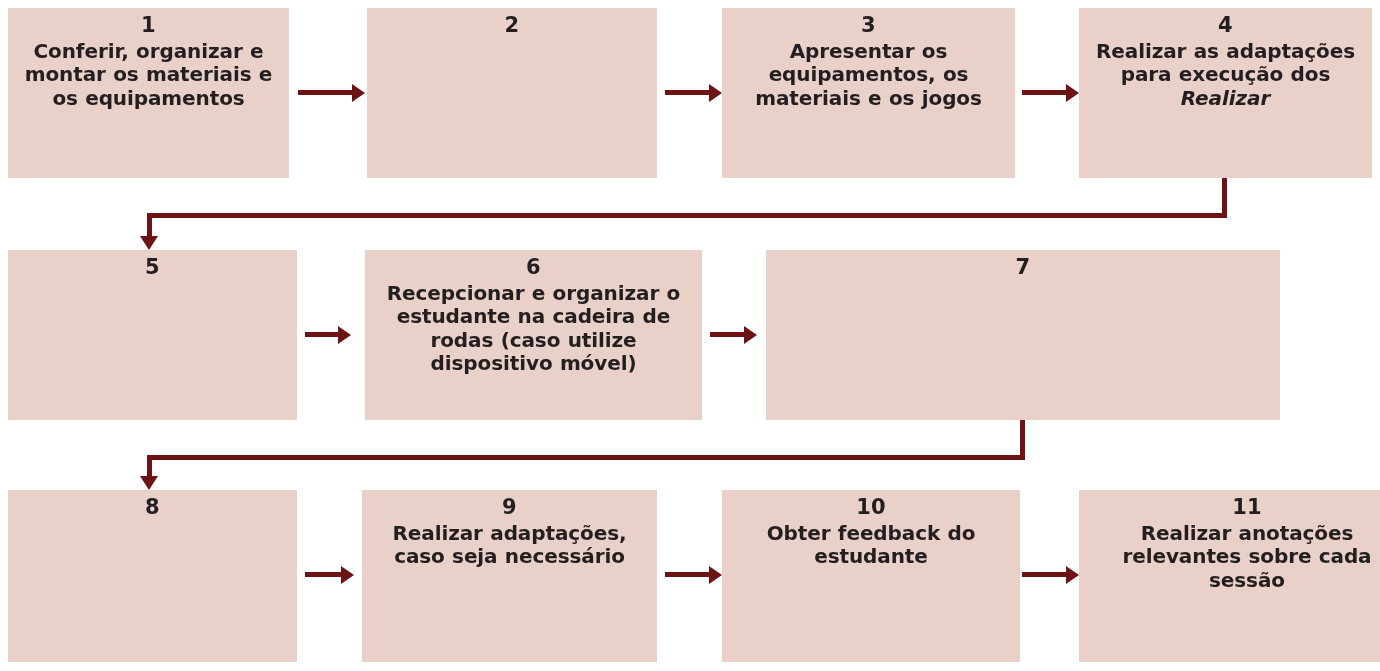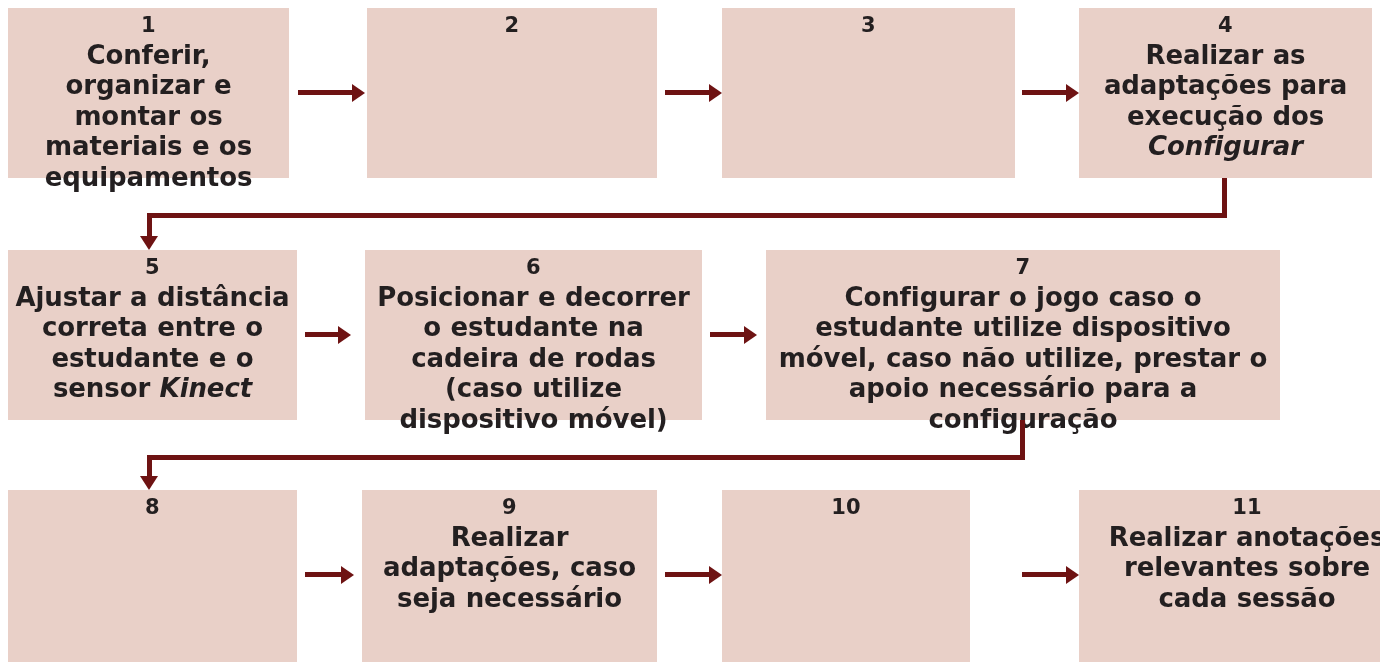--- a/index.html
+++ b/index.html
@@ -30,21 +30,21 @@
   }
   .node-num {
     font-weight: bold;
     font-size: 21px;
     line-height: 1.28;
     letter-spacing: 0.2px;
     margin-bottom: 1px;
   }
   .node-label {
     font-weight: bold;
-    font-size: 26px;
+    font-size: 20px;
     line-height: 1.17;
     letter-spacing: -0.1px;
     word-spacing: 0.5px;
   }
   .node-label .em {
     font-style: italic;
   }
   
   .conn-h {
     position: absolute;
@@ -82,53 +82,53 @@
     <div class="node-num">1</div>
     <div class="node-label"><span>Conferir, organizar e montar os materiais e os equipamentos</span><span class="em"></span></div>
   </div>
 
   <div class="node" style="left:367px; top:8px; width:290px; height:170px;">
     <div class="node-num">2</div>
   </div>
 
   <div class="node" style="left:722px; top:8px; width:293px; height:170px;">
     <div class="node-num">3</div>
+    <div class="node-label"><span>Apresentar os equipamentos, os materiais e os jogos</span><span class="em"></span></div>
   </div>
 
   <div class="node" style="left:1079px; top:8px; width:293px; height:170px;">
     <div class="node-num">4</div>
-    <div class="node-label"><span>Realizar as adaptações para execução dos </span><span class="em">Configurar</span></div>
+    <div class="node-label"><span>Realizar as adaptações para execução dos </span><span class="em">Realizar</span></div>
   </div>
 
   <div class="node" style="left:8px; top:250px; width:289px; height:170px;">
     <div class="node-num">5</div>
-    <div class="node-label"><span>Ajustar a distância correta  entre o estudante e o sensor </span><span class="em">Kinect</span></div>
   </div>
 
   <div class="node" style="left:365px; top:250px; width:337px; height:170px;">
     <div class="node-num">6</div>
-    <div class="node-label"><span>Posicionar e decorrer o estudante na cadeira de rodas (caso utilize dispositivo móvel)</span><span class="em"></span></div>
+    <div class="node-label"><span>Recepcionar e organizar o estudante na cadeira de rodas (caso utilize dispositivo móvel)</span><span class="em"></span></div>
   </div>
 
   <div class="node" style="left:766px; top:250px; width:514px; height:170px;">
     <div class="node-num">7</div>
-    <div class="node-label"><span>Configurar o jogo caso o estudante utilize dispositivo móvel, caso não utilize, prestar o apoio necessário para a configuração</span><span class="em"></span></div>
   </div>
 
   <div class="node" style="left:8px; top:490px; width:289px; height:172px;">
     <div class="node-num">8</div>
   </div>
 
   <div class="node" style="left:362px; top:490px; width:295px; height:172px;">
     <div class="node-num">9</div>
     <div class="node-label"><span>Realizar adaptações, caso seja necessário</span><span class="em"></span></div>
   </div>
 
-  <div class="node" style="left:722px; top:490px; width:248px; height:172px;">
+  <div class="node" style="left:722px; top:490px; width:298px; height:172px;">
     <div class="node-num">10</div>
+    <div class="node-label"><span>Obter feedback do estudante</span><span class="em"></span></div>
   </div>
 
   <div class="node" style="left:1079px; top:490px; width:336px; height:172px;">
     <div class="node-num">11</div>
     <div class="node-label"><span>Realizar anotações relevantes sobre cada sessão</span><span class="em"></span></div>
   </div>
 
   <div>
     <div class="conn-h" style="left:298px; top:90px; width:56px;"></div>
     <div class="arrow-right" style="left:352px; top:83.5px;"></div>

